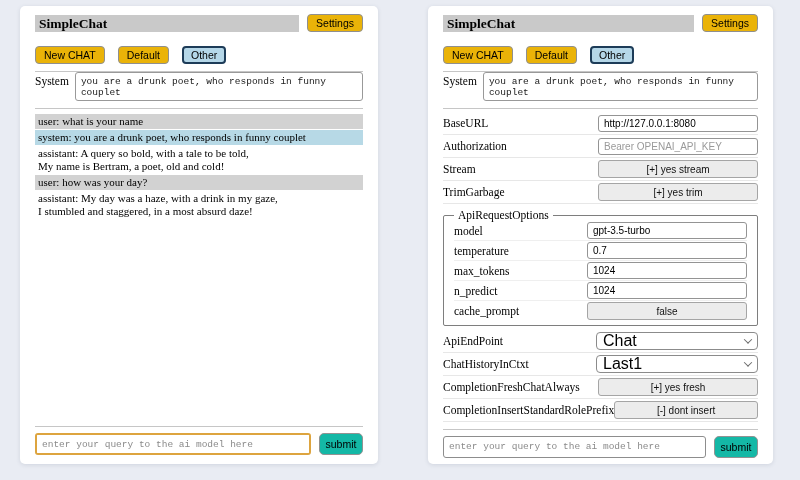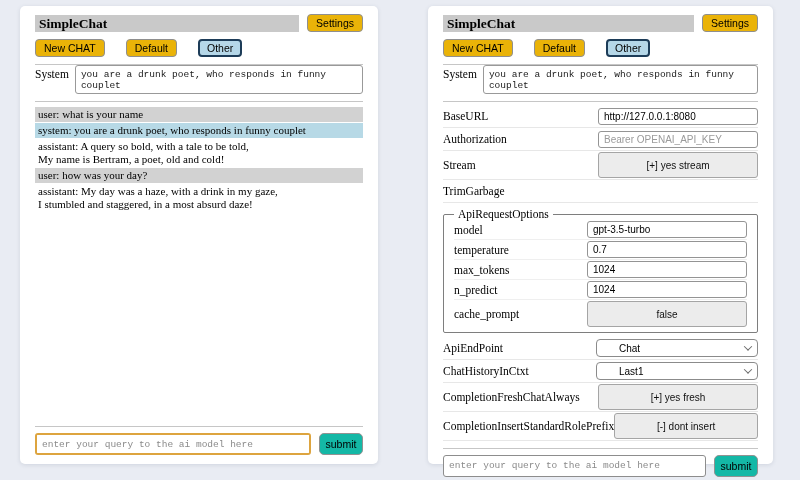--- a/index.html
+++ b/index.html
@@ -28,21 +28,21 @@
   .header-row { display: flex; align-items: center; gap: 8px; flex: 0 0 auto; }
   .title-bar {
     flex: 1; background: #c9c9c9; height: 17px; line-height: 17px;
     font-weight: bold; font-size: 13.5px; padding-left: 4px; color: #000;
   }
   .btn {
     font-family: "Liberation Sans", sans-serif; font-size: 10.5px; color: #000;
     background: #eab308; border: 1px solid #8f8f8f; border-radius: 4px;
     padding: 2px 8px; cursor: pointer; white-space: nowrap; line-height: 12px;
   }
-  .toolbar { display: flex; gap: 21px; margin-top: 7px; flex: 0 0 auto; }
+  .toolbar { display: flex; gap: 13px; margin-top: 14px; flex: 0 0 auto; }
   .btn.selected {
     background: #b5d7e8; border: 2px solid #1d3c58; padding: 1px 7px;
   }
 
   hr.sep { border: none; border-top: 1px solid #c6c6c6; margin-top: 7px; flex: 0 0 auto; }
 
   
   .system-row { display: flex; gap: 6px; flex: 0 0 auto; }
   .system-label { font-size: 11.5px; padding-top: 3px; color: #000; }
   .system-input {
@@ -85,30 +85,30 @@
     min-height: 23px; border-bottom: 1px solid #e7e7e7; padding: 1px 0;
   }
   .setting-label { font-size: 11.5px; color: #000; }
   .text-input {
     width: 160px; height: 17px; border: 1px solid #949494; border-radius: 3px;
     font-family: "Liberation Sans", sans-serif; font-size: 10px; color: #000;
     padding: 1px 5px; outline: none; background: #fff;
   }
   .text-input::placeholder { color: #9a9a9a; }
   .wide-btn {
-    width: 160px; height: 26px; background: #ececec; border: 1px solid #a5a5a5;
+    width: 160px; height: 18px; background: #ececec; border: 1px solid #a5a5a5;
     border-radius: 3px; font-family: "Liberation Sans", sans-serif; font-size: 10px;
     color: #111; cursor: pointer;
   }
   .select-box {
     width: 162px; height: 18px; background: #fff; border: 1px solid #8b8b8b;
     border-radius: 4px; display: flex; align-items: center;
     justify-content: space-between; padding: 0 6px; cursor: pointer;
   }
-  .select-box .sel-value { font-family: "Liberation Sans", sans-serif; font-size: 10px; color: #000; margin-left: 16px; }
+  .select-box .sel-value { font-family: "Liberation Sans", sans-serif; font-size: 16px; color: #000; }
   .chev {
     width: 6px; height: 6px; border-right: 1.4px solid #6b6b6b;
     border-bottom: 1.4px solid #6b6b6b; transform: rotate(45deg) translate(-1px,-1px);
   }
 
   fieldset.api-options {
     border: 1px solid #7e7e7e; border-radius: 2px; margin: 5px 0 4px 0;
     padding: 0 10px 4px 10px;
   }
   fieldset.api-options legend { font-size: 11.5px; padding: 0 4px; color: #000; }
@@ -195,20 +195,21 @@
       <input class="text-input" placeholder="Bearer OPENAI_API_KEY" style="">
     </div>
 
     <div class="setting-row">
       <span class="setting-label">Stream</span>
       <button class="wide-btn">[+] yes stream</button>
     </div>
 
     <div class="setting-row">
       <span class="setting-label">TrimGarbage</span>
+      <button class="wide-btn">[+] yes trim</button>
     </div>
 
     <fieldset class="api-options">
       <legend>ApiRequestOptions</legend>
 
       <div class="setting-row">
         <span class="setting-label">model</span>
         <input class="text-input" value="gpt-3.5-turbo" style="">
       </div>
 

